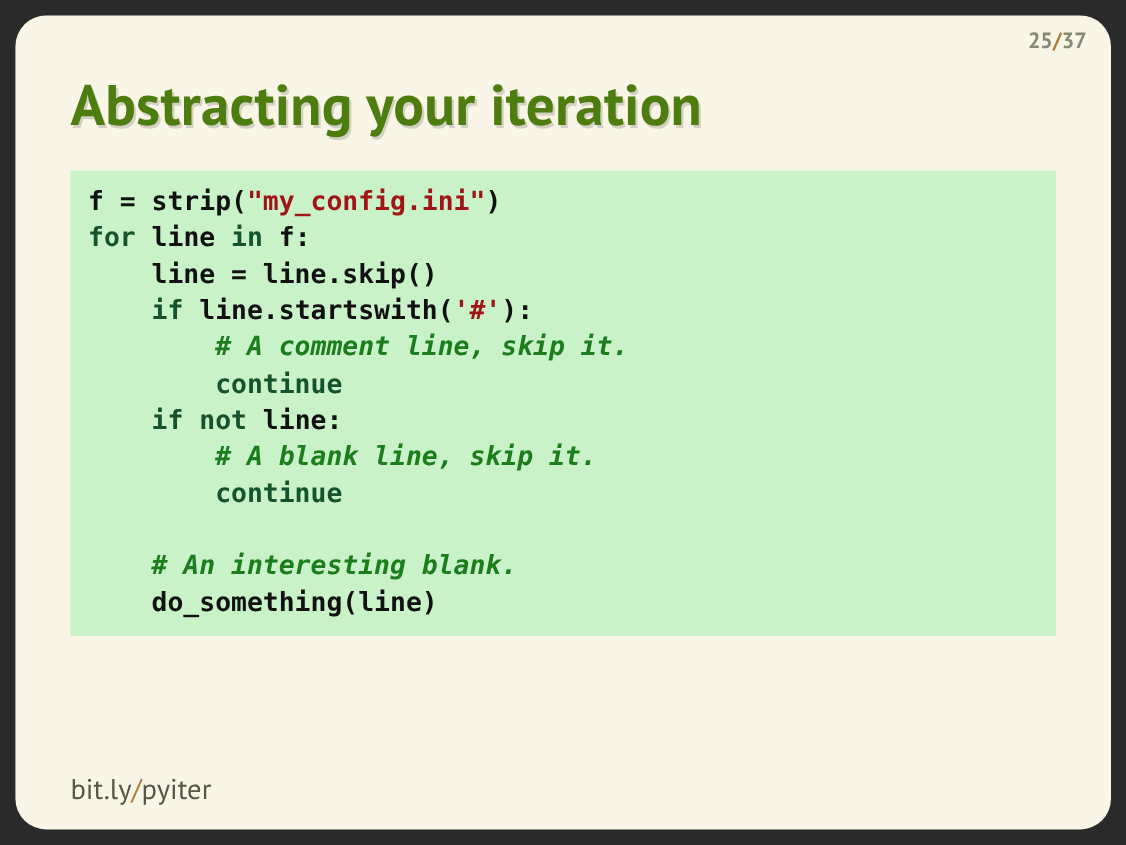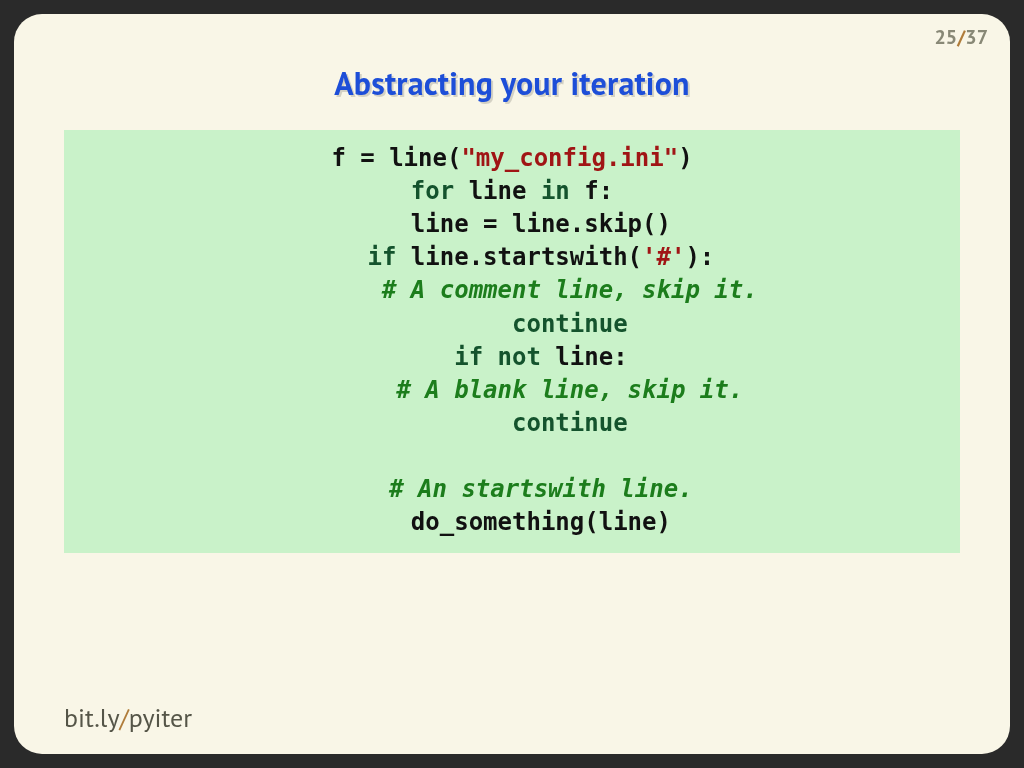--- a/index.html
+++ b/index.html
@@ -11,21 +11,20 @@
     font-family: "PT Sans", "Helvetica Neue", Arial, sans-serif;
     overflow: hidden;
   }
   .stage {
     width: 1024px;
     height: 768px;
     background: #2a2a2a;
     position: relative;
     box-sizing: border-box;
     padding: 14px;
-    text-align: center;
   }
   .slide {
     width: 100%;
     height: 100%;
     background: #f9f6e7;
     border-radius: 28px;
     position: relative;
     box-sizing: border-box;
     padding: 48px 50px 40px 50px;
   }
@@ -33,23 +32,23 @@
     position: absolute;
     top: 10px;
     right: 22px;
     font-size: 20px;
     color: #888876;
     font-weight: 600;
   }
   .page-num .slash { color: #b07c3a; }
   h1.title {
     margin: 0 0 26px 0;
-    font-size: 32px;
+    font-size: 52px;
     font-weight: 800;
-    color: #1d4ed8;
+    color: #4d7c0f;
     text-shadow: 2px 2px 0 rgba(0,0,0,0.15);
     letter-spacing: 0.2px;
   }
   .codeblock {
     background: #c9f2c9;
     padding: 12px 16px 14px 16px;
     font-family: "DejaVu Sans Mono", Menlo, Consolas, monospace;
     font-size: 24px;
     line-height: 1.38;
     font-weight: 700;
@@ -79,31 +78,31 @@
 
 <div class="stage">
   <div class="slide">
 
     <div class="page-num">
       <span>25</span><span class="slash">/</span><span>37</span>
     </div>
 
     <h1 class="title">Abstracting your iteration</h1>
 
-    <div class="codeblock"><span>f = line(</span><span class="tok-str">"my_config.ini"</span><span>)</span>
+    <div class="codeblock"><span>f = strip(</span><span class="tok-str">"my_config.ini"</span><span>)</span>
 <span class="tok-kw">for</span><span> line </span><span class="tok-kw">in</span><span> f:</span>
 <span>    line = line.skip()</span>
 <span>    </span><span class="tok-kw">if</span><span> line.startswith(</span><span class="tok-str">'#'</span><span>):</span>
 <span class="tok-cmt">        # A comment line, skip it.</span>
 <span>        </span><span class="tok-kw">continue</span>
 <span>    </span><span class="tok-kw">if</span><span> </span><span class="tok-kw">not</span><span> line:</span>
 <span class="tok-cmt">        # A blank line, skip it.</span>
 <span>        </span><span class="tok-kw">continue</span>
 <span></span>
-<span class="tok-cmt">    # An startswith line.</span>
+<span class="tok-cmt">    # An interesting blank.</span>
 <span>    do_something(line)</span></div>
 
     <div class="footer">
       <div>
         <span>bit.ly</span><span class="slash">/</span><span>pyiter</span>
       </div>
     </div>
 
   </div>
 </div>

